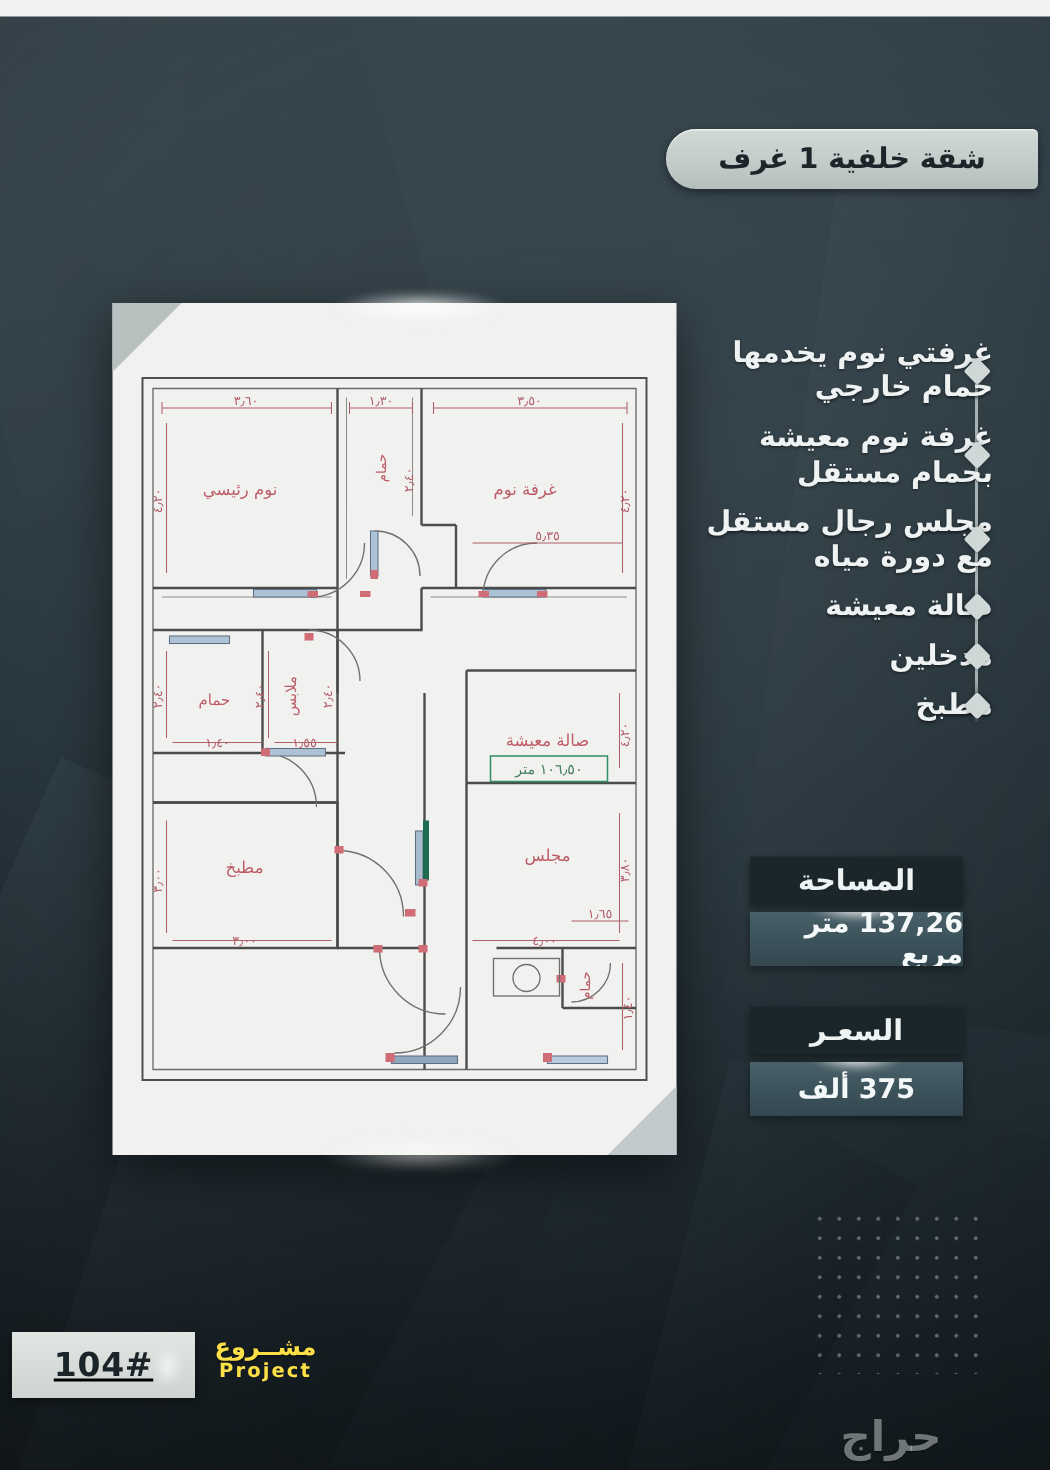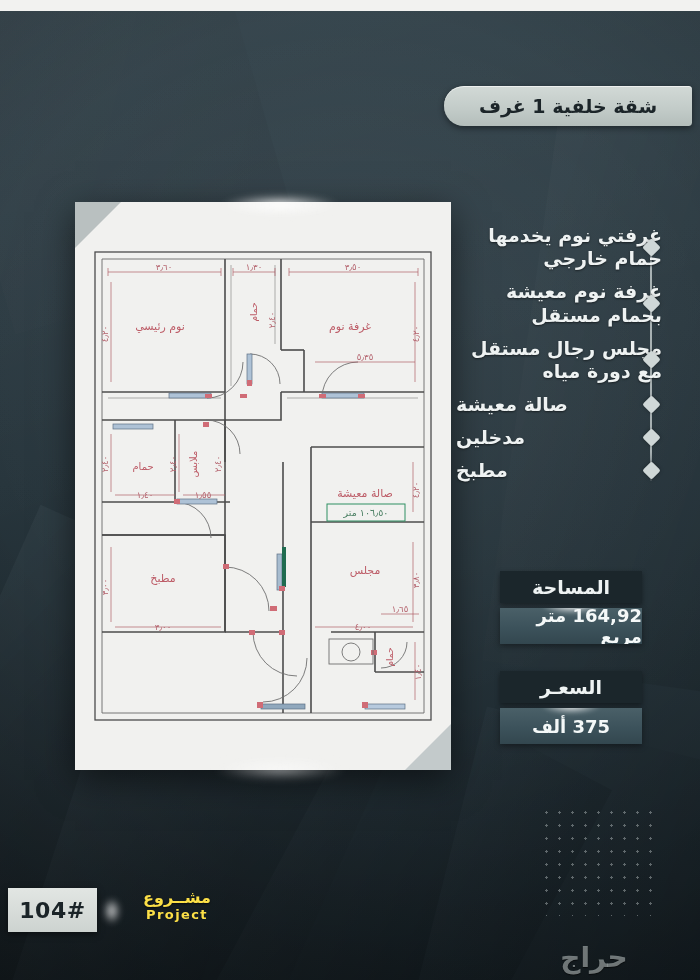--- a/index.html
+++ b/index.html
@@ -67,21 +67,21 @@
   .glow-bot{position:absolute;left:110px;bottom:-12px;width:190px;height:26px;
     background:radial-gradient(50% 60% at 50% 50%, rgba(255,255,255,.55), rgba(255,255,255,0) 70%);
     filter:blur(4px);}
 
   .plan{position:absolute;left:0;top:0;width:376px;height:568px;}
 
   
   .features{position:absolute;right:14px;top:224px;width:230px;}
   .rail{position:absolute;right:34px;top:16px;bottom:12px;width:2px;
     background:linear-gradient(180deg,rgba(208,216,216,.15),rgba(208,216,216,.75) 12%,rgba(208,216,216,.75) 88%,rgba(208,216,216,.15));}
-  .feat{position:relative;display:flex;align-items:center;justify-content:flex-end;
+  .feat{position:relative;display:flex;align-items:center;justify-content:flex-start;
     margin-bottom:10px;direction:rtl;}
   .feat .txt{font-size:19px;font-weight:bold;color:#eef2f2;line-height:1.22;
     text-align:right;padding-right:24px;text-shadow:0 1px 2px rgba(0,0,0,.5);}
   .dot{position:absolute;right:28px;width:13px;height:13px;background:#cfd7d7;
     transform:rotate(45deg);border-radius:2px;box-shadow:0 0 4px rgba(0,0,0,.35);}
 
   
   .info{position:absolute;right:58px;width:142px;}
   .info-head{height:32px;background:#1b262b;display:flex;align-items:center;justify-content:center;
     box-shadow:0 2px 5px rgba(0,0,0,.4);margin-top:15px;}
@@ -92,24 +92,24 @@
     box-shadow:0 2px 6px rgba(0,0,0,.4);}
   .info-val::before{content:"";position:absolute;left:50%;top:-14px;width:86px;height:22px;
     transform:translateX(-50%);
     background:radial-gradient(50% 60% at 50% 50%, rgba(255,255,255,.95), rgba(255,255,255,0) 72%);
     filter:blur(2px);}
   .info-val span{position:relative;font-size:18px;font-weight:bold;color:#f4f8f8;direction:rtl;}
   .info-area{top:556px;}
   .info-price{top:656px;}
 
   
-  .proj-badge{position:absolute;left:8px;top:888px;width:89px;height:44px;
+  .proj-badge{position:absolute;left:8px;top:888px;width:122px;height:44px;
     background:linear-gradient(180deg,#e2e6e3,#cdd3d0);
     display:flex;align-items:center;justify-content:center;
-    box-shadow:0 2px 6px rgba(0,0,0,.5);}
+    box-shadow:0 2px 6px rgba(0,0,0,.5);text-decoration:underline;}
   .proj-badge span{font-size:22px;font-weight:bold;color:#1b2428;letter-spacing:.5px;}
   .proj-glow{position:absolute;left:104px;top:892px;width:26px;height:38px;
     background:radial-gradient(50% 50% at 30% 50%, rgba(255,255,255,.8), rgba(255,255,255,0) 70%);
     filter:blur(3px);}
   .proj-text{position:absolute;left:122px;top:890px;width:110px;text-align:center;}
   .proj-ar{font-size:16px;font-weight:bold;color:#fde047;direction:rtl;line-height:1.05;
     text-shadow:0 1px 2px rgba(0,0,0,.6);}
   .proj-en{font-size:13px;font-weight:bold;color:#fde047;letter-spacing:1.4px;line-height:1.3;}
 
   
@@ -343,21 +343,21 @@
       <div class="dot"></div>
       <div class="txt">مطبخ</div>
     </div>
   </div>
 
   <div class="info info-area">
     <div class="info-head">
       <span>المساحة</span>
     </div>
     <div class="info-val">
-      <span>164,92 متر مربع</span>
+      <span>137,26 متر مربع</span>
     </div>
   </div>
 
   <div class="info info-price">
     <div class="info-head">
       <span>السعـر</span>
     </div>
     <div class="info-val">
       <span>375 ألف</span>
     </div>

